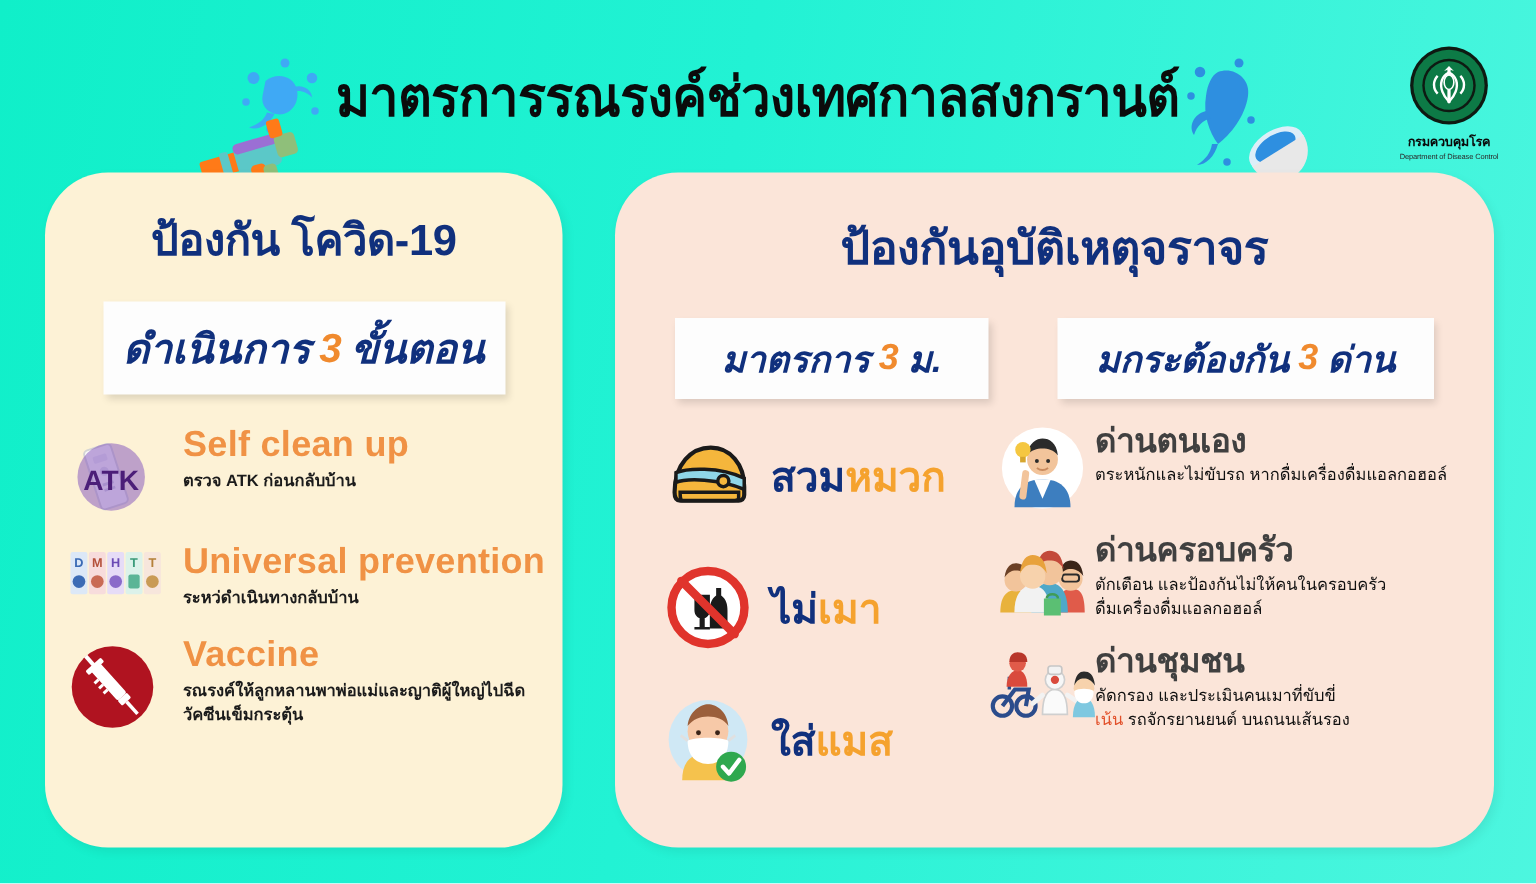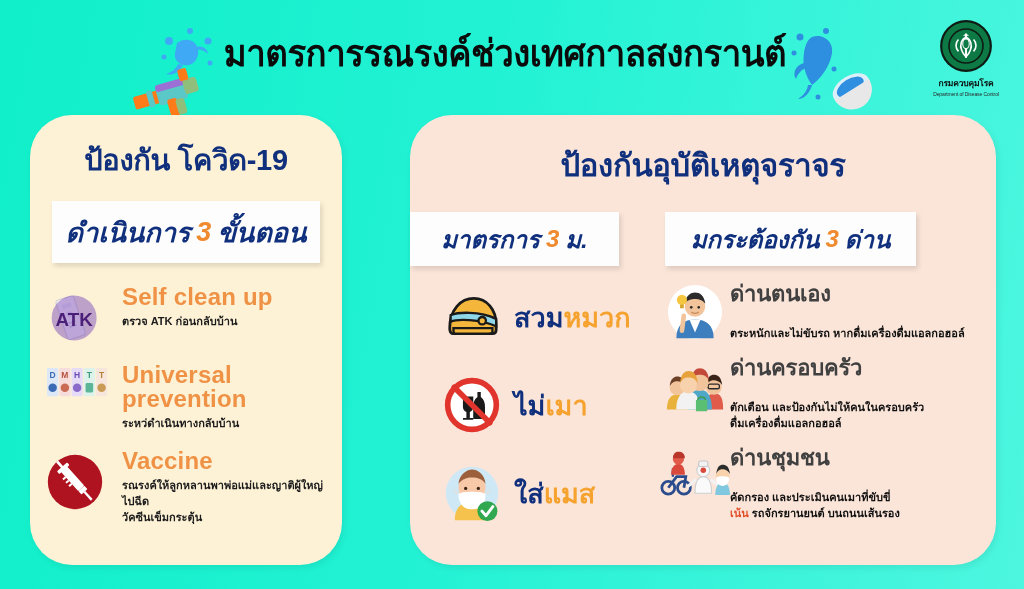--- a/index.html
+++ b/index.html
@@ -10,21 +10,21 @@
     overflow: hidden;
   }
   #poster {
     position: relative;
     width: 1024px; height: 589px;
     background: #14F0CD;
     background: linear-gradient(100deg, #10EFC9 0%, #22F2D4 45%, #4DF6DF 100%);
   }
   
   #header {
-    position: absolute; left: 0; top: 1px; width: 872px; height: 112px;
+    position: absolute; left: 0; top: 12px; width: 872px; height: 112px;
   }
   #header-title {
     position: absolute; left: 205px; top: 29px; width: 600px;
     text-align: center;
     font-size: 37px; font-weight: 700; color: #0B0B0B;
     letter-spacing: -0.5px; white-space: nowrap;
     line-height: 48px;
     transform: scaleX(0.94);
     transform-origin: center;
   }
@@ -38,21 +38,21 @@
     font-size: 8.5px; font-weight: 700; color: #0A0A0A;
     margin-top: 3px; letter-spacing: -0.2px; white-space: nowrap;
   }
   #moph-en {
     font-size: 5px; color: #2a2a2a; margin-top: 1px;
     letter-spacing: -0.1px; white-space: nowrap;
   }
   
   #left-panel {
     position: absolute; left: 30px; top: 115px;
-    width: 312px; height: 450px;
+    width: 345px; height: 450px;
     background: #FDF2D6;
     border-radius: 42px;
     box-shadow: 2px 3px 7px rgba(0,0,0,0.07);
   }
   #right-panel {
     position: absolute; left: 410px; top: 115px;
     width: 586px; height: 450px;
     background: #FBE5D9;
     border-radius: 42px;
     box-shadow: 2px 3px 7px rgba(0,0,0,0.07);
@@ -74,21 +74,21 @@
     font-style: italic;
   }
   #left-chip {
     margin: 18px auto 0 auto;
     width: 268px; height: 62px;
     font-size: 27px; font-weight: 700; color: #10307D;
   }
   .chip .num { color: #F08A2E; margin: 0 6px; }
   #right-chips {
     display: flex; gap: 46px;
-    justify-content: flex-start; margin-top: 22px;
+    justify-content: center; margin-top: 22px;
   }
   #chip-3m { width: 209px; height: 54px; font-size: 24px; font-weight: 700; color: #10307D; }
   #chip-3dan { width: 251px; height: 54px; font-size: 24px; font-weight: 700; color: #10307D; }
   
   #left-list { margin-top: 22px; padding: 0 10px 0 16px; }
   .lrow { display: flex; align-items: flex-start; margin-bottom: 18px; }
   .lrow-icon { width: 74px; flex: 0 0 74px; display: flex; padding-top: 4px; }
   .lrow-body { flex: 1; padding-left: 2px; }
   .lrow-title {
     font-size: 24px; font-weight: 700; color: #F09245;
@@ -110,22 +110,22 @@
   }
   .mrow-label .hi { color: #F5A22E; }
   .drow { display: flex; align-items: flex-start; margin-bottom: 13px; }
   .drow-icon { width: 70px; flex: 0 0 70px; display: flex; justify-content: center; padding-top: 4px; }
   .drow-body { flex: 1; }
   .drow-title {
     font-size: 22px; font-weight: 700; color: #404040;
     line-height: 27px; letter-spacing: -0.2px;
   }
   .drow-desc {
-    font-size: 11px; font-weight: 700; color: #101010;
-    line-height: 16px; margin-top: 18px;
+    font-size: 11px; font-weight: 400; color: #101010;
+    line-height: 16px; margin-top: 2px;
   }
   .drow-desc .accent { color: #E2502A; }
   svg { display: block; }
 </style>
 </head>
 <body>
 
 <div id="poster">
 
   <div id="header">

